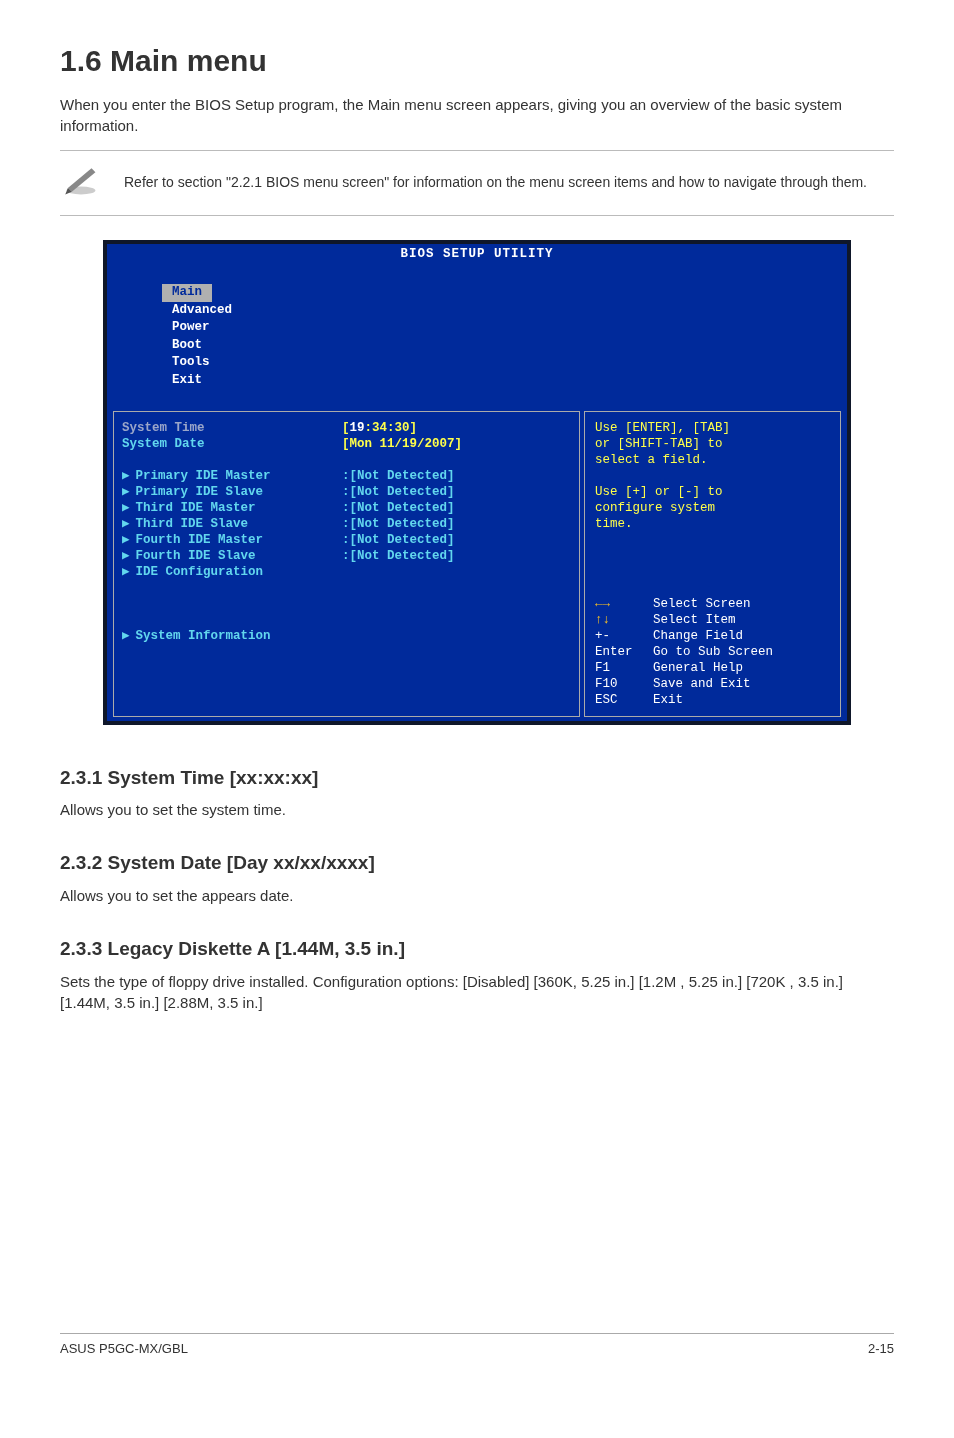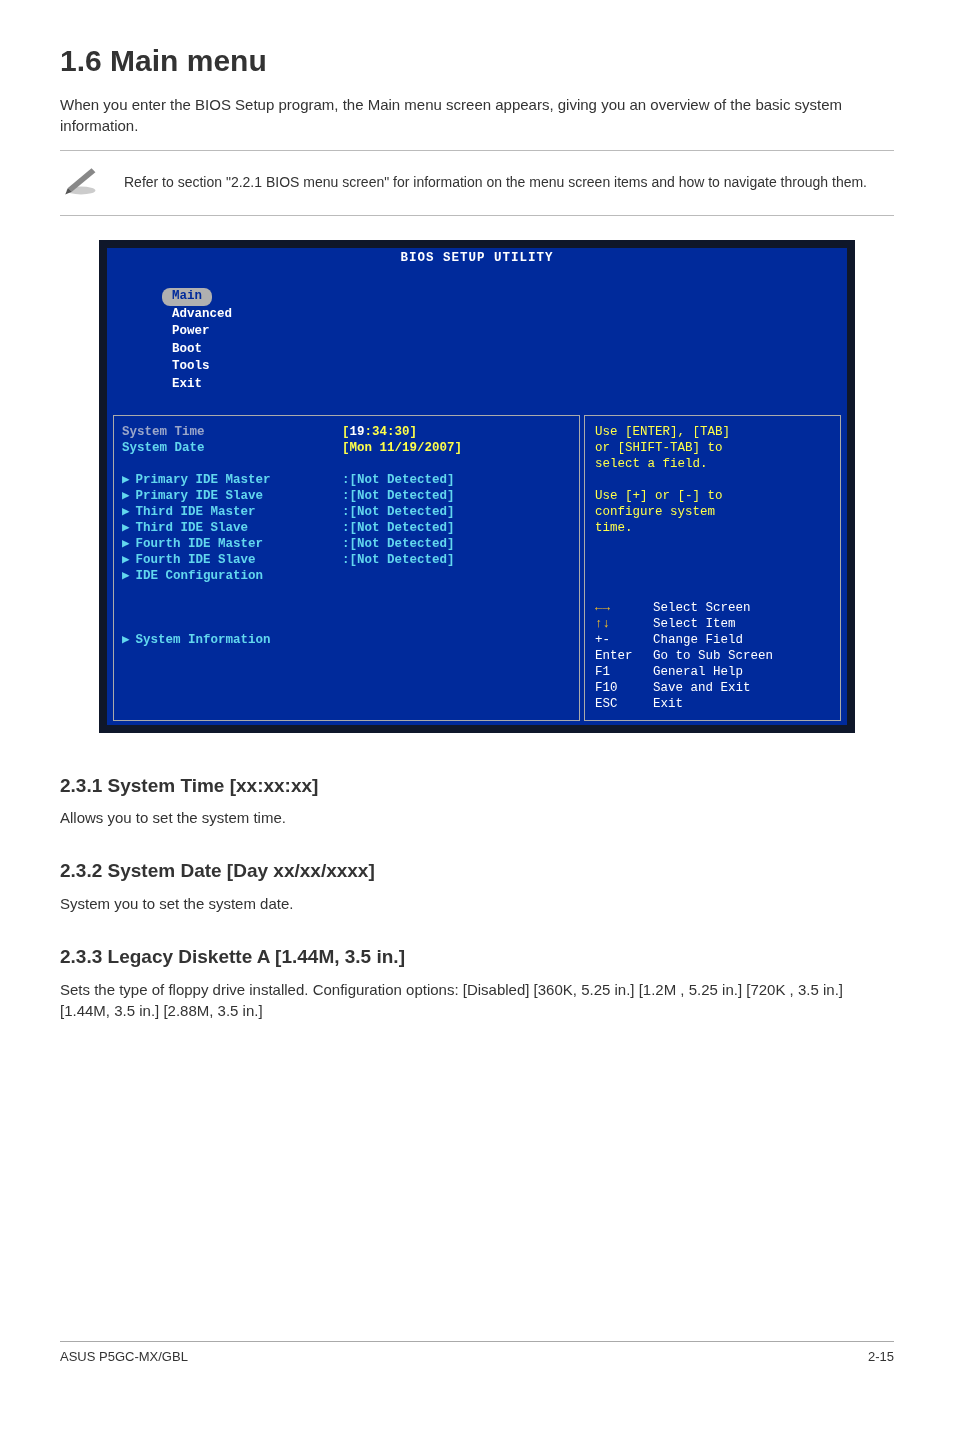--- a/index.html
+++ b/index.html
@@ -10,29 +10,29 @@
       color: #333;
       line-height: 1.4;
     }
     h1.section-title { font-size: 30px; font-weight: bold; margin: 0 0 12px 0; }
     p.intro { font-size: 15px; margin: 0 0 14px 0; }
     .note-row { display: flex; align-items: center; border-top: 1px solid #bbb; border-bottom: 1px solid #bbb; padding: 8px 0; margin-bottom: 24px; gap: 22px; }
     .note-row .note-text { font-size: 14px; }
     .pencil-icon svg { width: 42px; height: 42px; }
     .bios-window {
       margin: 8px auto 40px auto;
-      border: 8px solid #0f172a;
+      border: 4px solid #0f172a;
       font-family: "Courier New", monospace;
       font-size: 12.5px;
       width: 740px;
     }
     .bios-header { background: #002a9b; color: #fff; }
     .bios-title-row { text-align: center; font-weight: bold; letter-spacing: 1px; padding: 2px 0; }
     .bios-tabs-row { padding: 1px 10px; font-weight: bold; white-space: pre; }
-    .bios-tab { display: inline-block; padding: 0 10px; border-radius: 8px; }
+    .bios-tab { display: inline-block; padding: 0 10px; }
     .bios-tab.active { background: #b0b0b0; color: #002a9b; }
     .bios-body { display: flex; background: #002a9b; }
     .bios-left {
       flex: 1;
       border: 1px solid #aaa;
       margin: 3px 4px 4px 6px;
       padding: 8px 8px 6px 8px;
       position: relative;
     }
     .bios-right {
@@ -170,21 +170,21 @@
       <div class="help-row"><span class="help-key c-cyan">ESC</span><span class="help-text">Exit</span></div>
     </div>
   </div>
 
 </div>
 
 <h2 class="sub">2.3.1     System Time [xx:xx:xx]</h2>
 <p class="body">Allows you to set the system time.</p>
 
 <h2 class="sub">2.3.2     System Date [Day xx/xx/xxxx]</h2>
-<p class="body">System you to set the system date.</p>
+<p class="body">Allows you to set the appears date.</p>
 
 <h2 class="sub">2.3.3     Legacy Diskette A [1.44M, 3.5 in.]</h2>
 <p class="body">Sets the type of floppy drive installed. Configuration options: [Disabled] [360K, 5.25 in.] [1.2M , 5.25 in.] [720K , 3.5 in.] [1.44M, 3.5 in.] [2.88M, 3.5 in.]</p>
 
 <div class="page-footer">
   <span>ASUS P5GC-MX/GBL</span>
   <span>2-15</span>
 </div>
 
 </body></html>

